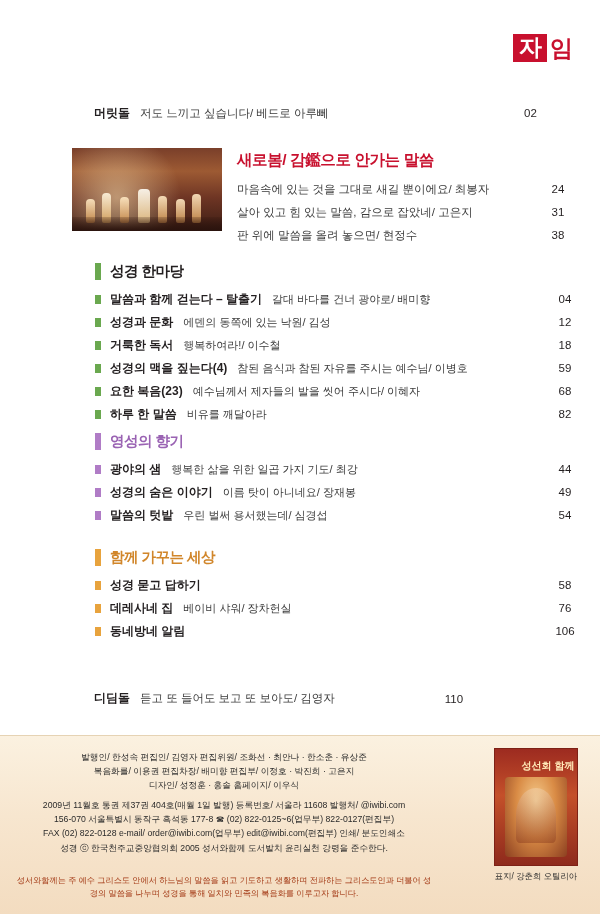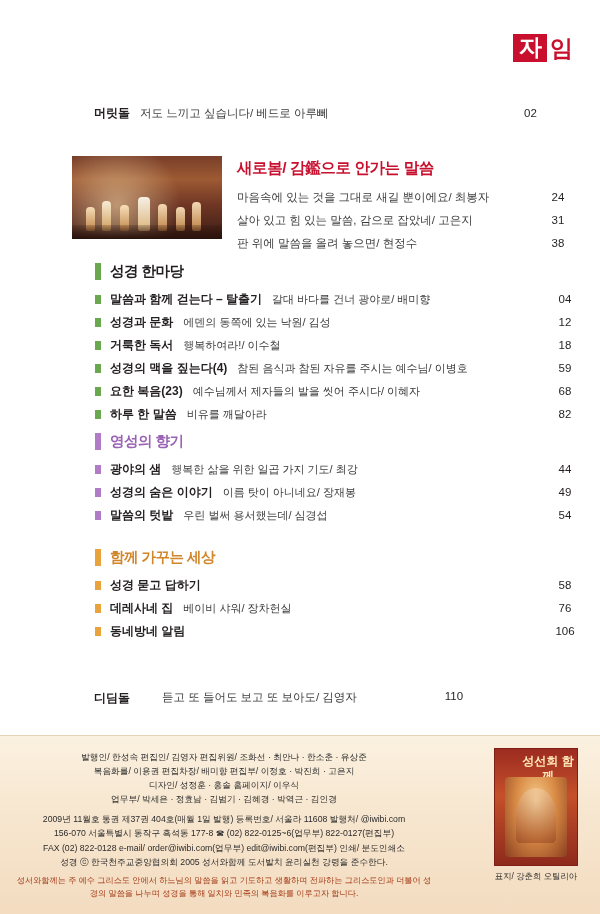--- a/index.html
+++ b/index.html
@@ -74,21 +74,20 @@
     width: 60px;
     font-size: 11.5px;
   }
 
   
   .feature {
     position: absolute;
     top: 148px;
     left: 0;
     width: 592px;
-    margin-top: 8px;
   }
   .feature .photo {
     position: absolute;
     left: 72px;
     top: 0;
     width: 150px;
     height: 83px;
     background:
       radial-gradient(circle at 30% 60%, rgba(255,230,180,.55), rgba(0,0,0,0) 55%),
       linear-gradient(to bottom, #7a3f2a 0%, #9d5a33 28%, #6e3524 60%, #3b1d14 100%);
@@ -196,23 +195,22 @@
     flex: none;
   }
 
   
   .bottom-entry {
     position: absolute;
     top: 690px;
     left: 0;
     width: 484px;
     display: flex;
-    align-items: flex-start;
-    font-size: 11.5px;
-    gap: 22px;
+    align-items: center;
+    font-size: 11.5px;
   }
   .bottom-entry .lbl {
     width: 140px;
     text-align: right;
     font-weight: bold;
     font-size: 12px;
     padding-right: 10px;
     box-sizing: border-box;
   }
   .bottom-entry .txt { flex: 1; color: #3a3a3a; }
@@ -262,25 +260,25 @@
     height: 118px;
     margin: 0 auto;
     background: linear-gradient(to bottom, #9d2b20 0%, #c4502a 40%, #8e2a1c 100%);
     position: relative;
     overflow: hidden;
     border: 1px solid #7d2116;
     box-sizing: border-box;
   }
   .cover .ctitle {
     position: absolute;
-    top: 5px;
+    top: 11px;
     left: 0;
     right: 0;
     color: #ffe9b8;
-    font-size: 12px;
+    font-size: 10px;
     font-weight: bold;
     line-height: 1.25;
     padding-left: 24px;
   }
   .cover .art {
     position: absolute;
     left: 10px;
     right: 10px;
     top: 28px;
     bottom: 8px;
@@ -446,21 +444,20 @@
     <div class="lbl">디딤돌</div>
     <div class="txt">듣고 또 들어도 보고 또 보아도/ 김영자</div>
     <div class="pg">110</div>
   </div>
 
   <div class="colophon">
     <div class="lines">
       <div class="l">발행인/ 한성속   편집인/ 김영자   편집위원/ 조화선 · 최안나 · 한소춘 · 유상준</div>
       <div class="l">복음화를/ 이용권   편집차장/ 배미향   편집부/ 이정호 · 박진희 · 고은지</div>
       <div class="l">디자인/ 성정훈 · 홍솔   홈페이지/ 이우식</div>
-      <div class="l">업무부/ 박세은 · 정효남 · 김범기 · 김혜경 · 박역근 · 김인경</div>
       <div class="l" style="margin-top:6px">2009년 11월호 통권 제37권 404호(매월 1일 발행)   등록번호/ 서울라 11608   발행처/ @iwibi.com</div>
       <div class="l">156-070 서울특별시 동작구 흑석동 177-8   ☎ (02) 822-0125~6(업무부)   822-0127(편집부)</div>
       <div class="l">FAX (02) 822-0128   e-mail/ order@iwibi.com(업무부)   edit@iwibi.com(편집부)   인쇄/ 분도인쇄소</div>
       <div class="l">성경 ⓒ 한국천주교중앙협의회 2005   성서와함께 도서발치 윤리실천 강령을 준수한다.</div>
     </div>
     <div class="note">성서와함께는 주 예수 그리스도 안에서 하느님의 말씀을 읽고 기도하고 생활하며 전파하는 그리스도인과 더불어 성경의 말씀을 나누며 성경을 통해 일치와 민족의 복음화를 이루고자 합니다.</div>
     <div class="cover-wrap">
       <div class="cover">
         <div class="ctitle">성선회 함께</div>
         <div class="art"></div>

